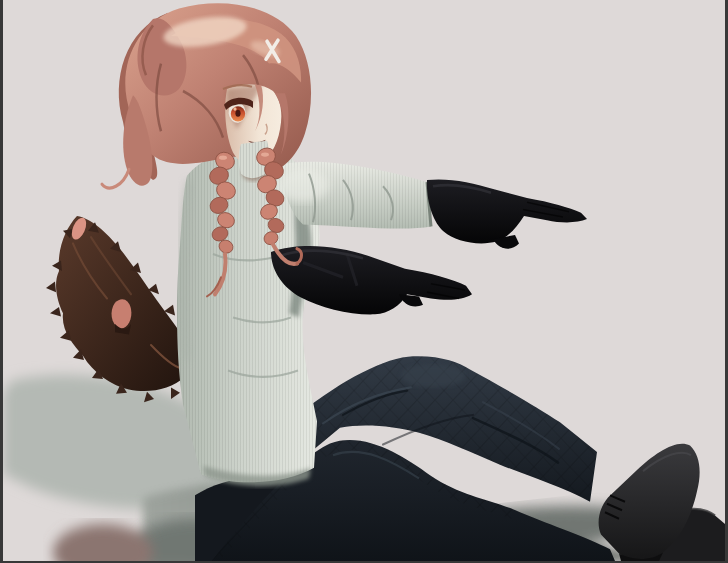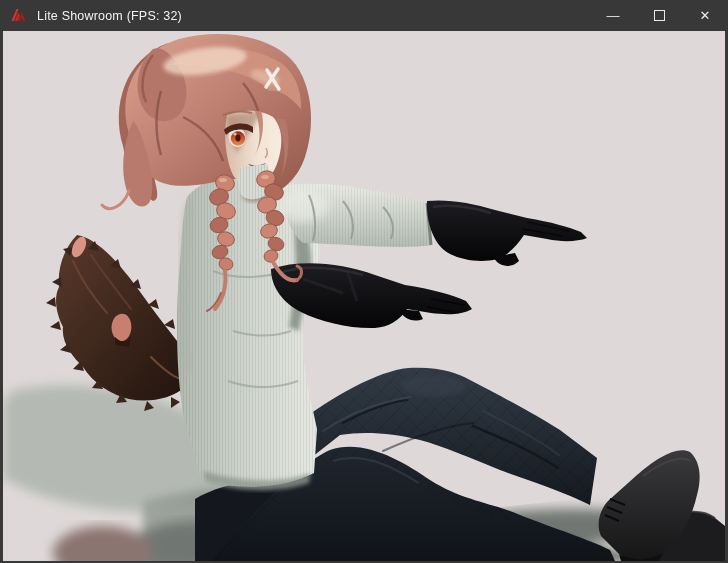--- a/index.html
+++ b/index.html
@@ -12,39 +12,20 @@
   .win-btn{width:46px;height:31px;display:flex;align-items:center;justify-content:center;
     color:#e9e9e9;font-size:13px;cursor:default;background:transparent;border:none;padding:0;}
   .win-btn .max-box{width:9px;height:9px;border:1px solid #e9e9e9;display:block;}
   .viewport{flex:1;margin:0 3px 2px 3px;position:relative;background:var(--viewport_bg,#ded9d8);overflow:hidden;}
   .viewport svg{position:absolute;left:0;top:0;width:100%;height:100%;display:block;}
 </style>
 </head>
 <body>
 
 <div class="window">
-  <div class="titlebar">
-    <svg class="app-icon" viewBox="0 0 18 18">
-      <path d="M2.5,14 L7.5,2 L9.5,2 L4.8,14 Z" fill="var(--logo_red,#d3392b)"></path>
-      <path d="M5,14 L9,4.5 L11,10 L13,4.5 L16.5,14 L13.8,14 L12.6,10.5 L10.4,14 Z" fill="var(--logo_red_dark,#9c211c)"></path>
-      <path d="M6,14 L9.6,5.5 L10.6,8.2 L8.4,14 Z" fill="var(--logo_red,#d3392b)" opacity=".55"></path>
-    </svg>
-    <span class="title-text">Lite Showroom (FPS: 32)</span>
-    <div class="controls">
-      <button class="win-btn">
-          <span>—</span>
-        </button>
-      <button class="win-btn">
-          <span class="max-box"></span>
-        </button>
-      <button class="win-btn">
-          <span>✕</span>
-        </button>
-    </div>
-  </div>
 
   <div class="viewport">
     <svg viewBox="0 0 722 530" preserveAspectRatio="none">
       <defs>
         <linearGradient id="hairGrad" x1="0" y1="0" x2="1" y2="1">
           <stop offset="0" stop-color="#dba38e"></stop>
             <stop offset=".45" stop-color="#c08273"></stop>
             <stop offset="1" stop-color="#93584b"></stop>
         </linearGradient>
         <linearGradient id="faceGrad" x1="0" y1="0" x2="1" y2="0">

